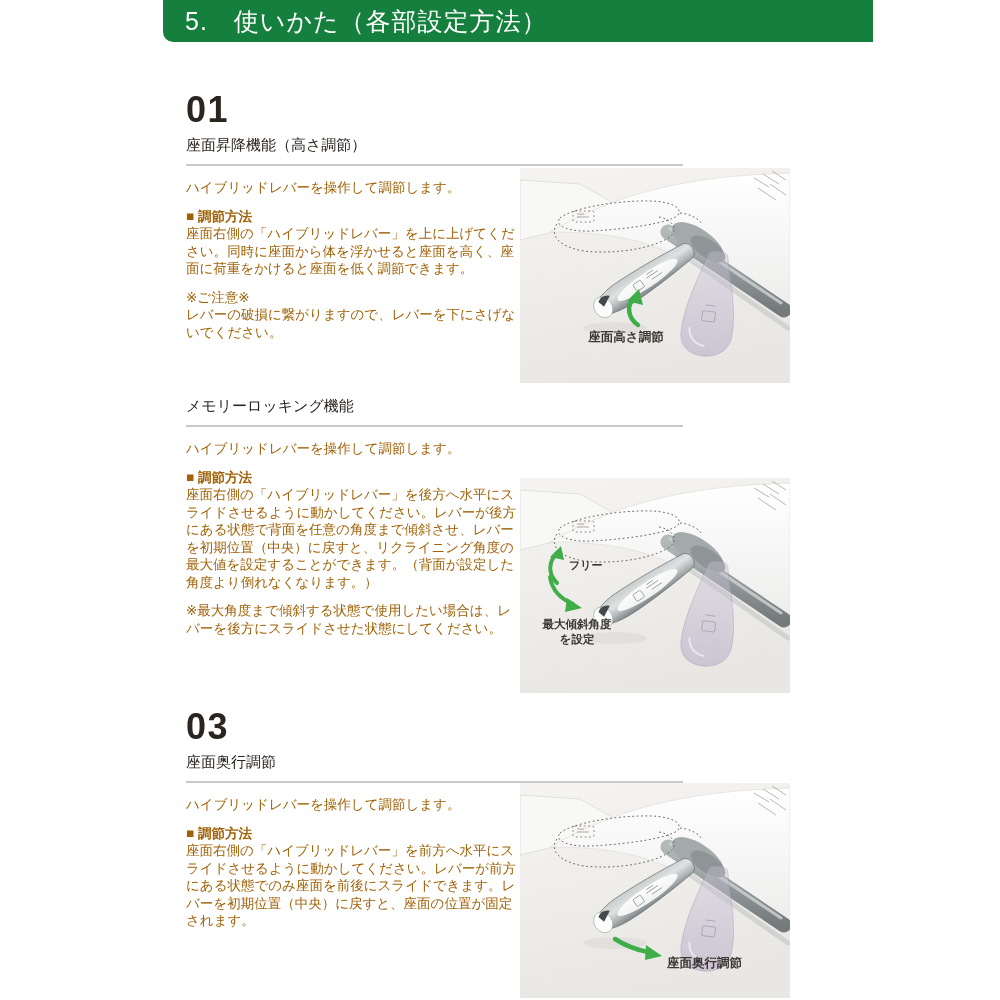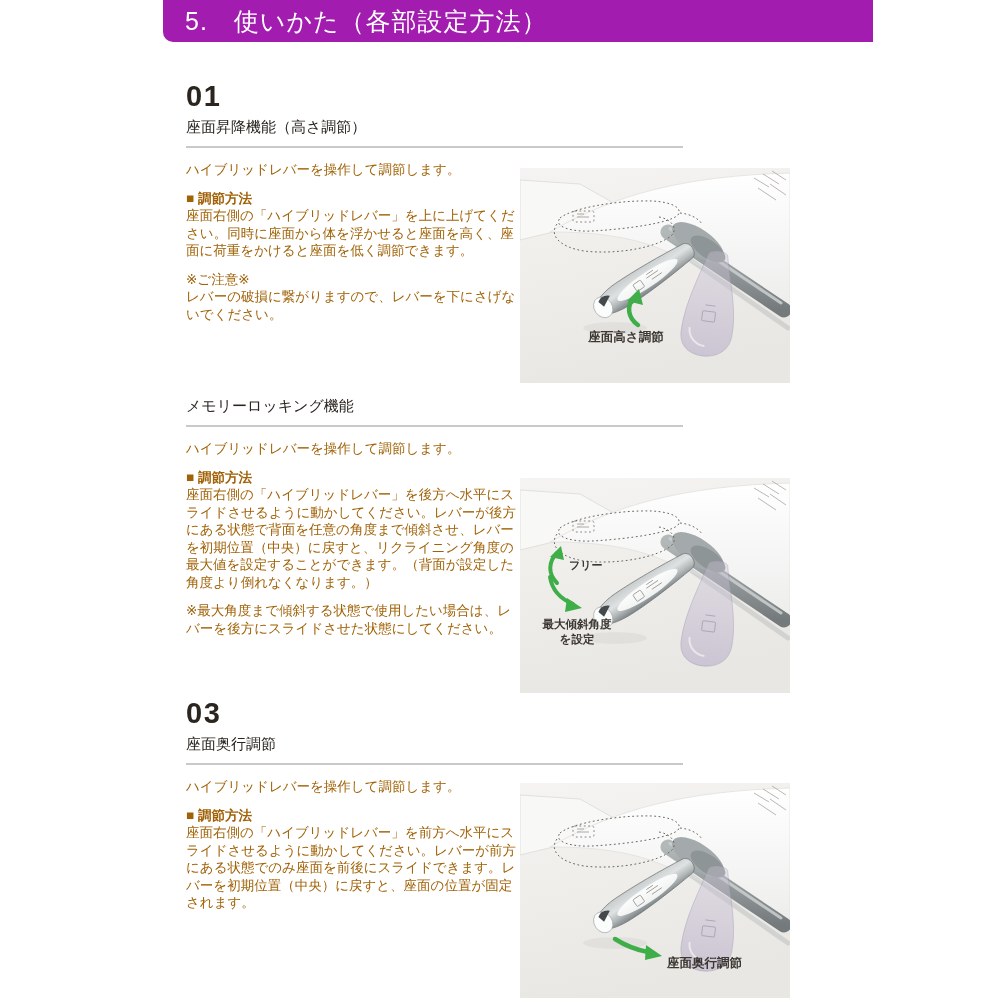--- a/index.html
+++ b/index.html
@@ -2,27 +2,27 @@
 <html><head>
 <meta charset="utf-8">
 <style>
   html,body { margin:0; padding:0; }
   body { width:1000px; height:1000px; background:#ffffff;
          font-family:"Liberation Sans","DejaVu Sans",sans-serif; }
   .page { position:relative; width:1000px; height:1000px; background:#ffffff; overflow:hidden; }
 
   
   .header { position:absolute; left:163px; top:0; width:710px; height:42px;
-            background:#a21caf; border-radius:0 0 0 10px; box-sizing:border-box;
+            background:#15803d; border-radius:0 0 0 10px; box-sizing:border-box;
             color:#ffffff; font-size:25px; line-height:42px; padding-left:22px;
             letter-spacing:1px; font-weight:500; }
 
   
   .sec { position:absolute; left:186px; width:612px; color:#2d2823; }
-  .sec .num { font-size:29px; font-weight:bold; letter-spacing:1.5px; color:#2b2520; }
+  .sec .num { font-size:36px; font-weight:bold; letter-spacing:1.5px; color:#2b2520;margin-top:9px; }
   .sec .title { font-size:15px; font-weight:normal; margin:5px 0 0; color:#2b2520; }
   .rule { height:2px; background:#c9c9c9; width:497px; margin-top:9px; }
   .body { width:336px; margin-top:13px; font-size:13.5px; line-height:17.5px; color:#a16207; }
   .body p { margin:0 0 11px 0; }
   .pre { white-space:pre-line; }
   .mh { display:block;font-weight:bold; }
 
   
   .fig { position:absolute; left:520px; width:270px; height:215px; margin:0; }
   .fig svg { display:block; }

